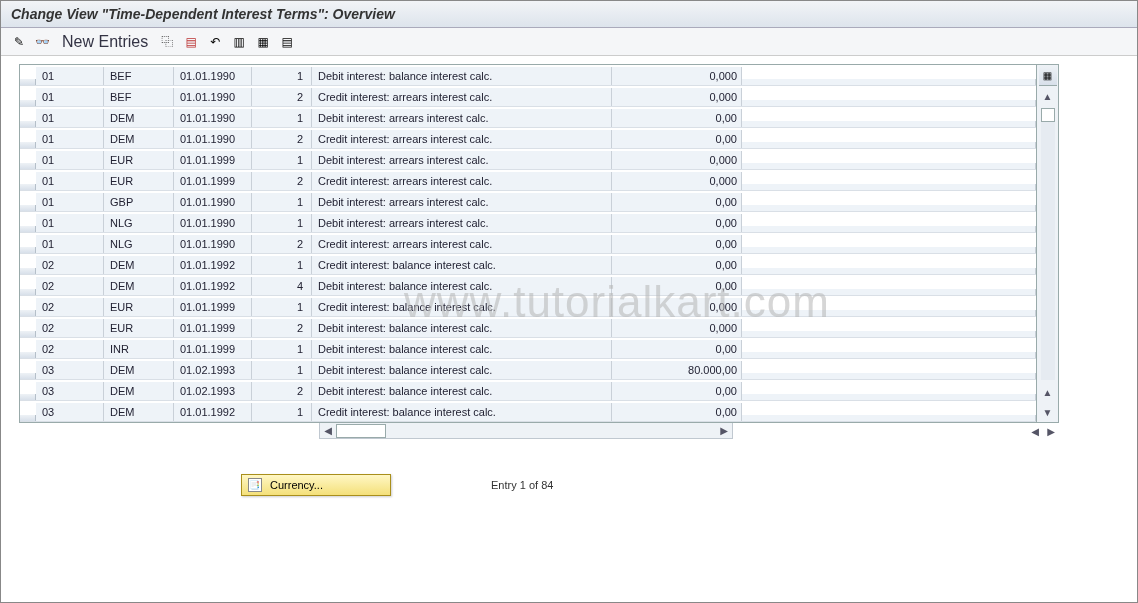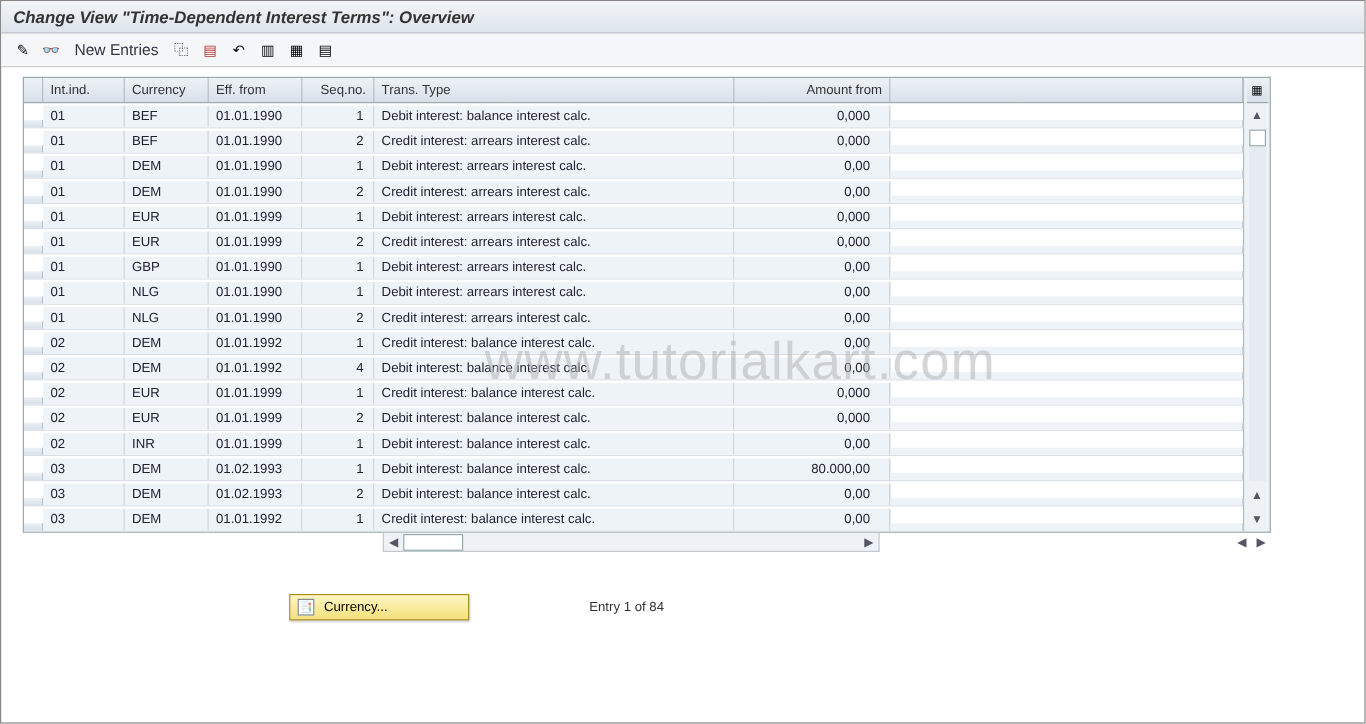--- a/index.html
+++ b/index.html
@@ -47,21 +47,21 @@
   }
   .tb-btn {
     width: 20px; height: 20px;
     display: inline-flex;
     align-items: center; justify-content: center;
     border: 1px solid transparent;
     cursor: pointer;
     font-size: 12px;
   }
   .tb-text {
-    font-size: 13px;
+    font-size: 16px;
     color: #334;
     padding: 0 5px;
     cursor: pointer;
   }
   .table-area {
     margin: 8px 10px 0 18px;
     display: flex;
     width: 1040px;
   }
   .table-wrap {
@@ -104,21 +104,21 @@
     color: #223;
     background: #eef3f8;
     white-space: nowrap;
     overflow: hidden;
   }
   .row .td.col-sel {
     background: linear-gradient(#eef2f6, #d8e0ea);
     border-right: 1px solid #b5bfc9;
   }
   .row .td.col-seq { text-align: right; padding-right: 8px; }
-  .row .td.col-amt { text-align: right; padding-right: 16px; }
+  .row .td.col-amt { text-align: right; padding-right: 4px; }
   .vscroll {
     width: 22px;
     flex: 0 0 22px;
     background: #eef2f6;
     border: 1px solid #9aa;
     border-left: none;
     display: flex;
     flex-direction: column;
     align-items: center;
   }
@@ -196,30 +196,20 @@
   <span class="tb-btn">⿻</span>
   <span class="tb-btn" style="color:#b33">▤</span>
   <span class="tb-btn">↶</span>
   <span class="tb-btn">▥</span>
   <span class="tb-btn">▦</span>
   <span class="tb-btn">▤</span>
 </div>
 
 <div class="table-area">
   <div class="table-wrap">
-    <div class="thead">
-      <div class="th col-sel"></div>
-      <div class="th col-ind">Int.ind.</div>
-      <div class="th col-cur">Currency</div>
-      <div class="th col-eff">Eff. from</div>
-      <div class="th col-seq">Seq.no.</div>
-      <div class="th col-tt">Trans. Type</div>
-      <div class="th col-amt">Amount from</div>
-      <div class="th col-rest"></div>
-    </div>
     <div class="tbody" id="tbody">
         <div class="row">
           <div class="td col-sel"></div>
           <div class="td col-ind">01</div>
           <div class="td col-cur">BEF</div>
           <div class="td col-eff">01.01.1990</div>
           <div class="td col-seq">1</div>
           <div class="td col-tt">Debit interest: balance interest calc.</div>
           <div class="td col-amt">0,000</div>
           <div class="td col-rest"></div>

